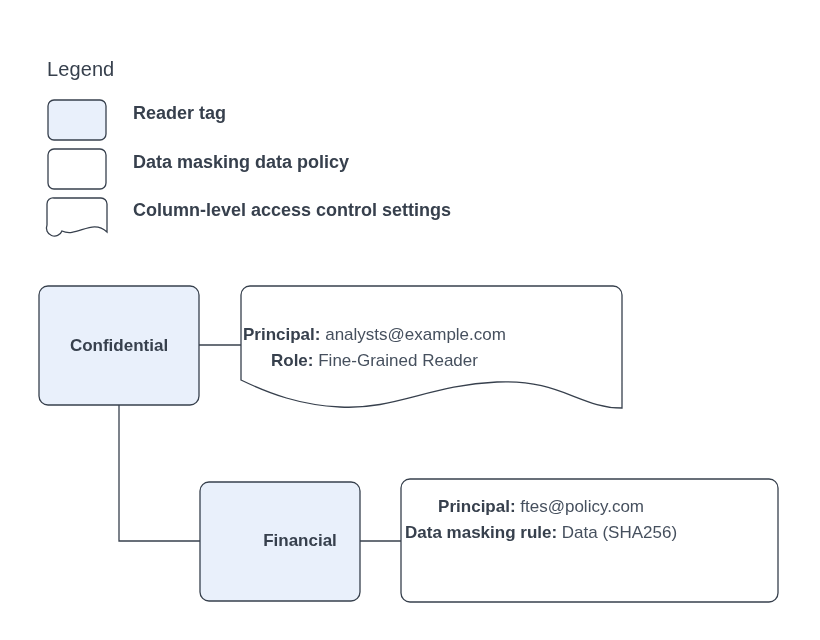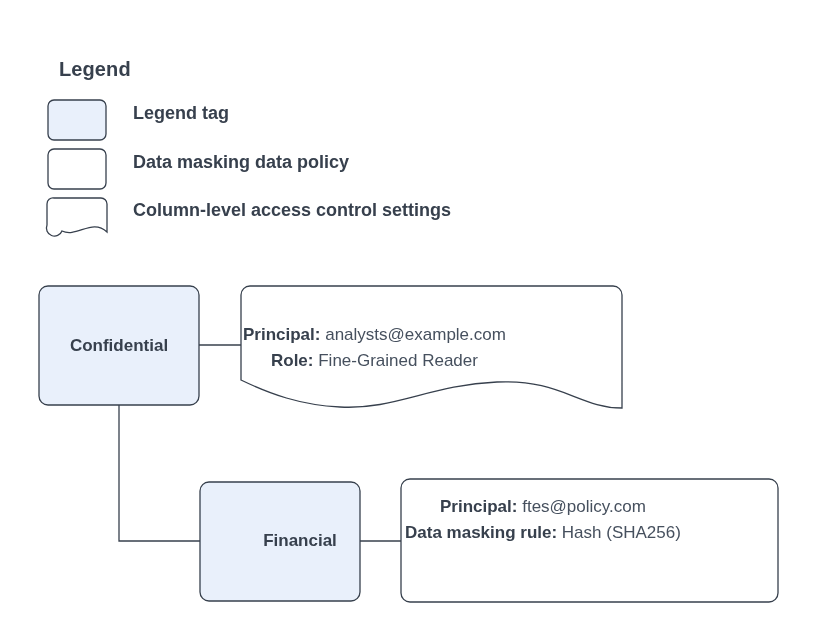--- a/index.html
+++ b/index.html
@@ -23,24 +23,23 @@
     width: 820px;
     height: 640px;
   }
 
   
   .legend-title {
     position: absolute;
     left: 47px;
     top: 58px;
     font-size: 20px;
-    font-weight: bold;
+    font-weight: normal;
     color: #37404d;
     letter-spacing: 0.1px;
-    margin-left: 12px;
   }
   .legend-label {
     position: absolute;
     left: 133px;
     font-size: 18px;
     font-weight: bold;
     color: #37404d;
     white-space: nowrap;
   }
   .legend-label.l1 { top: 103px; }
@@ -112,21 +111,21 @@
            C 580 408, 560 379, 497 382
            C 430 385, 395 410, 340 407
            C 300 405, 270 394, 241 380
            L 241 295 A 9 9 0 0 1 250 286 Z" fill="#ffffff" stroke="#37404d" stroke-width="1.3"></path>
 
   <rect x="401" y="479" width="377" height="123" rx="9" ry="9" fill="#ffffff" stroke="#37404d" stroke-width="1.3"></rect>
 </svg>
 
 <div class="legend-title">Legend</div>
 
-<div class="legend-label l1">Legend tag</div>
+<div class="legend-label l1">Reader tag</div>
 <div class="legend-label l2">Data masking data policy</div>
 <div class="legend-label l3">Column-level access control settings</div>
 
 <div class="node-label confidential">Confidential</div>
 <div class="node-label financial">Financial</div>
 
 <div class="anno a1">
   <span class="row">
     <span class="k">Principal: </span>
     <span class="v">analysts@example.com</span>
@@ -137,15 +136,15 @@
   </span>
 </div>
 
 <div class="anno a2">
   <span class="row">
     <span class="k">Principal: </span>
     <span class="v">ftes@policy.com</span>
   </span>
   <span class="row">
     <span class="k">Data masking rule: </span>
-    <span class="v">Hash (SHA256)</span>
+    <span class="v">Data (SHA256)</span>
   </span>
 </div>
 
 </body></html>

